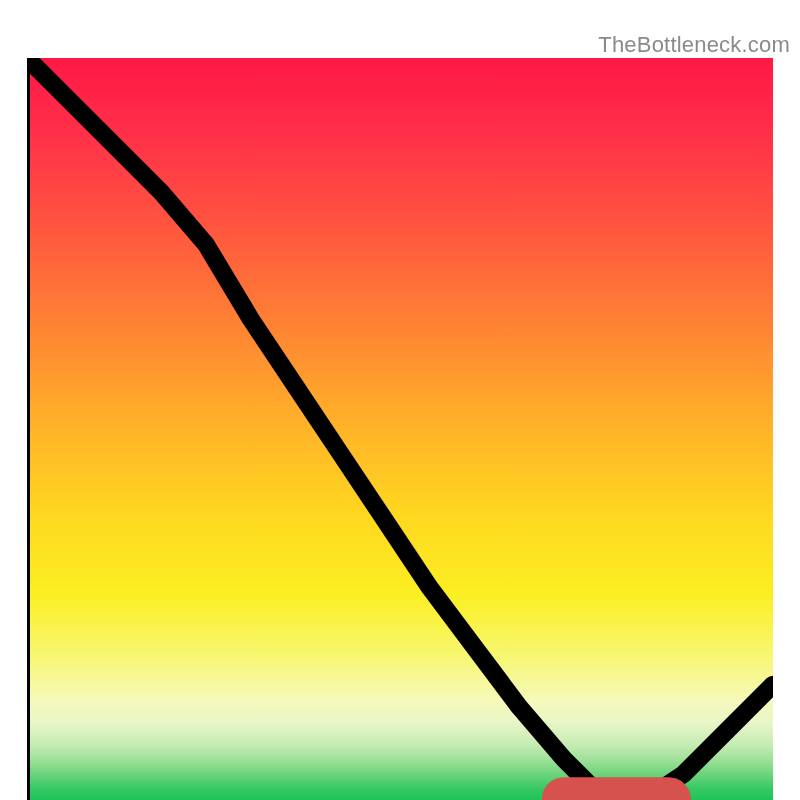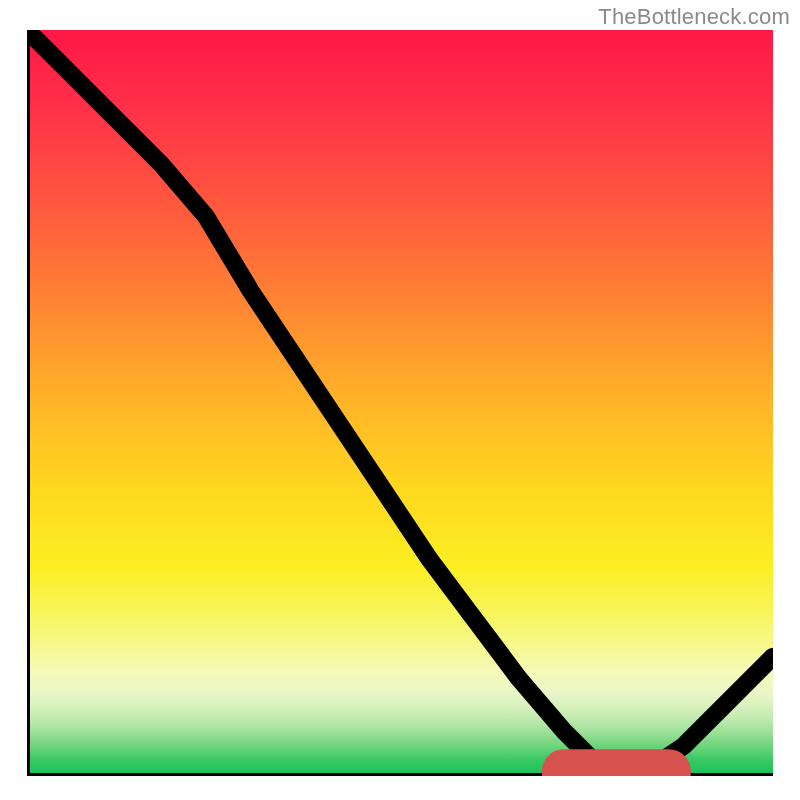--- a/index.html
+++ b/index.html
@@ -8,20 +8,21 @@
     width: 800px;
     height: 800px;
     background: #ffffff;
     overflow: hidden;
     font-family: Arial, Helvetica, sans-serif;
   }
   .wrap {
     position: relative;
     width: 800px;
     height: 581px;
+    margin-top: 28px;
   }
   .watermark {
     position: absolute;
     top: 4px;
     right: 10px;
     color: #8a8a8a;
     font-size: 22px;
     font-weight: 500;
     letter-spacing: 0.2px;
   }

